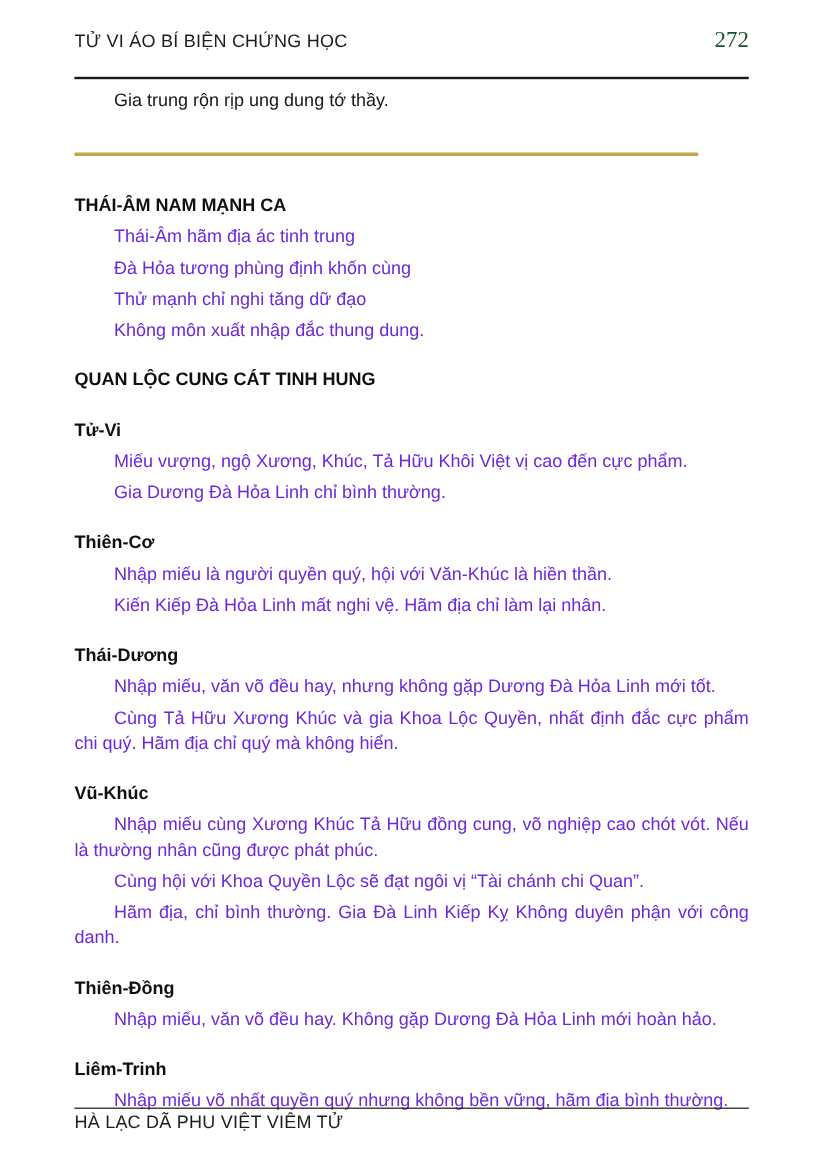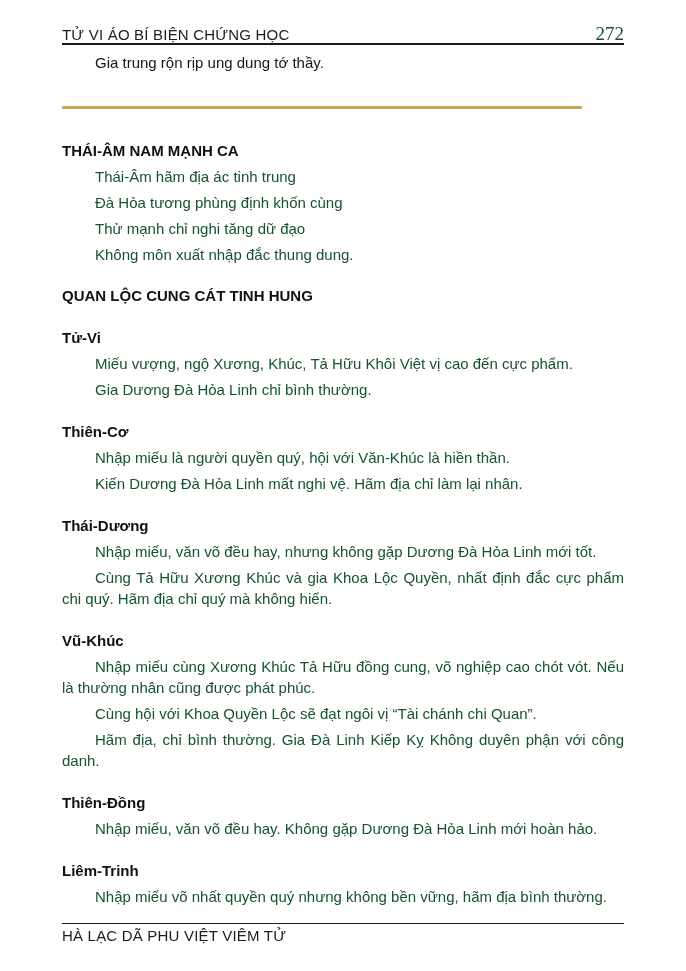--- a/index.html
+++ b/index.html
@@ -16,21 +16,21 @@
     width: 686px; height: 971px;
     background: #ffffff;
     padding: 24px 62px 0 62px;
   }
   
   .page-header {
     display: flex;
     justify-content: space-between;
     align-items: flex-end;
     border-bottom: 2px solid #1a1a1a;
-    padding-bottom: 0;
+    padding-bottom: 21px;
   }
   .book-title {
     font-size: 15px;
     letter-spacing: 0.2px;
     color: #1c1c1c;
   }
   .page-number {
     font-family: "Liberation Serif", "DejaVu Serif", serif;
     font-size: 19px;
     color: #14532d;
@@ -66,21 +66,21 @@
     color: #101010;
     margin-bottom: 5px;
     margin-top: 20px;
   }
   .section p {
     font-size: 15px;
     line-height: 21px;
     text-indent: 33px;
     text-align: justify;
     margin-bottom: 5px;
-    color: #14532d;
+    color: #6d28d9;
   }
   .section p:last-child { margin-bottom: 0; }
   
   .page-footer {
     position: absolute;
     left: 62px; right: 62px;
     top: 923px;
     border-top: 1.5px solid #1a1a1a;
     padding-top: 3px;
   }
@@ -118,21 +118,21 @@
 
   <div class="section">
     <div class="section-heading">Tử-Vi</div>
     <p>Miếu vượng, ngộ Xương, Khúc, Tả Hữu Khôi Việt vị cao đến cực phẩm.</p>
     <p>Gia Dương Đà Hỏa Linh chỉ bình thường.</p>
   </div>
 
   <div class="section">
     <div class="section-heading">Thiên-Cơ</div>
     <p>Nhập miếu là người quyền quý, hội với Văn-Khúc là hiền thần.</p>
-    <p>Kiến Dương Đà Hỏa Linh mất nghi vệ. Hãm địa chỉ làm lại nhân.</p>
+    <p>Kiến Kiếp Đà Hỏa Linh mất nghi vệ. Hãm địa chỉ làm lại nhân.</p>
   </div>
 
   <div class="section">
     <div class="section-heading">Thái-Dương</div>
     <p>Nhập miếu, văn võ đều hay, nhưng không gặp Dương Đà Hỏa Linh mới tốt.</p>
     <p>Cùng Tả Hữu Xương Khúc và gia Khoa Lộc Quyền, nhất định đắc cực phẩm chi quý. Hãm địa chỉ quý mà không hiển.</p>
   </div>
 
   <div class="section">
     <div class="section-heading">Vũ-Khúc</div>

